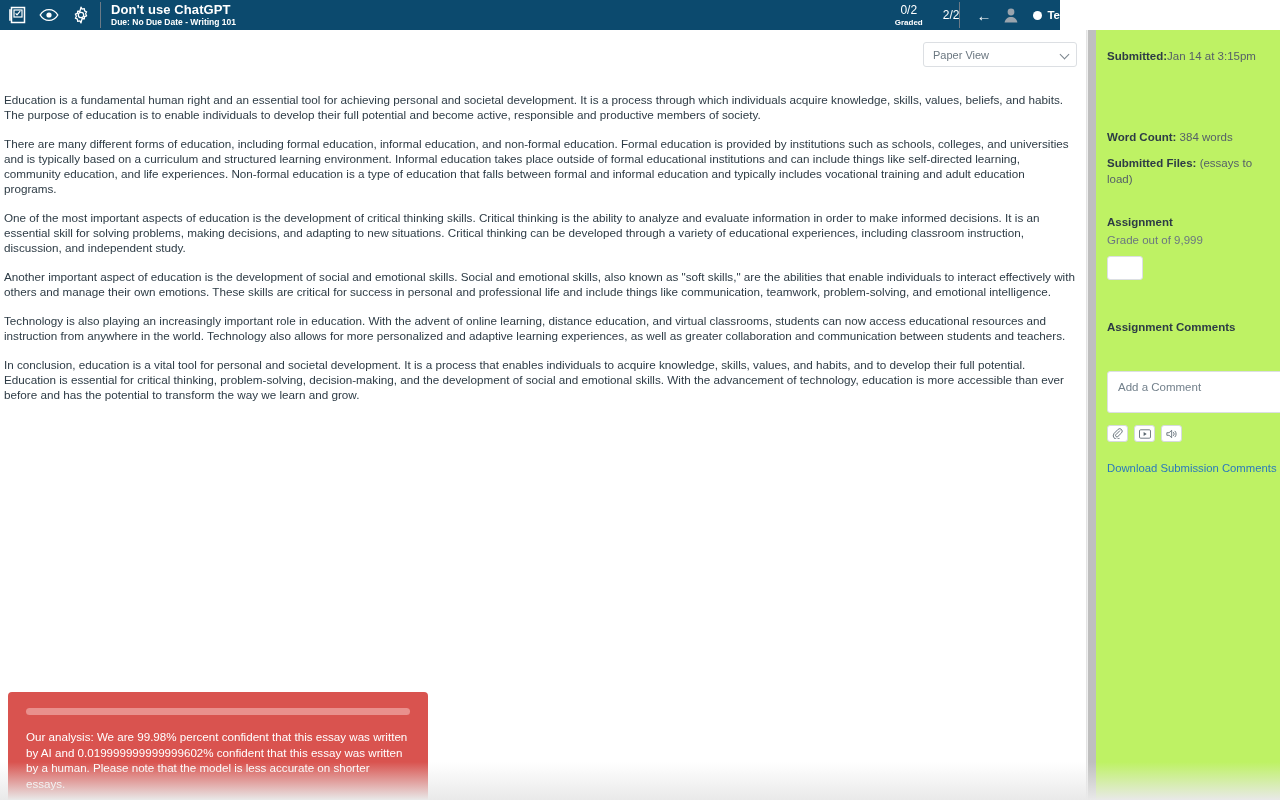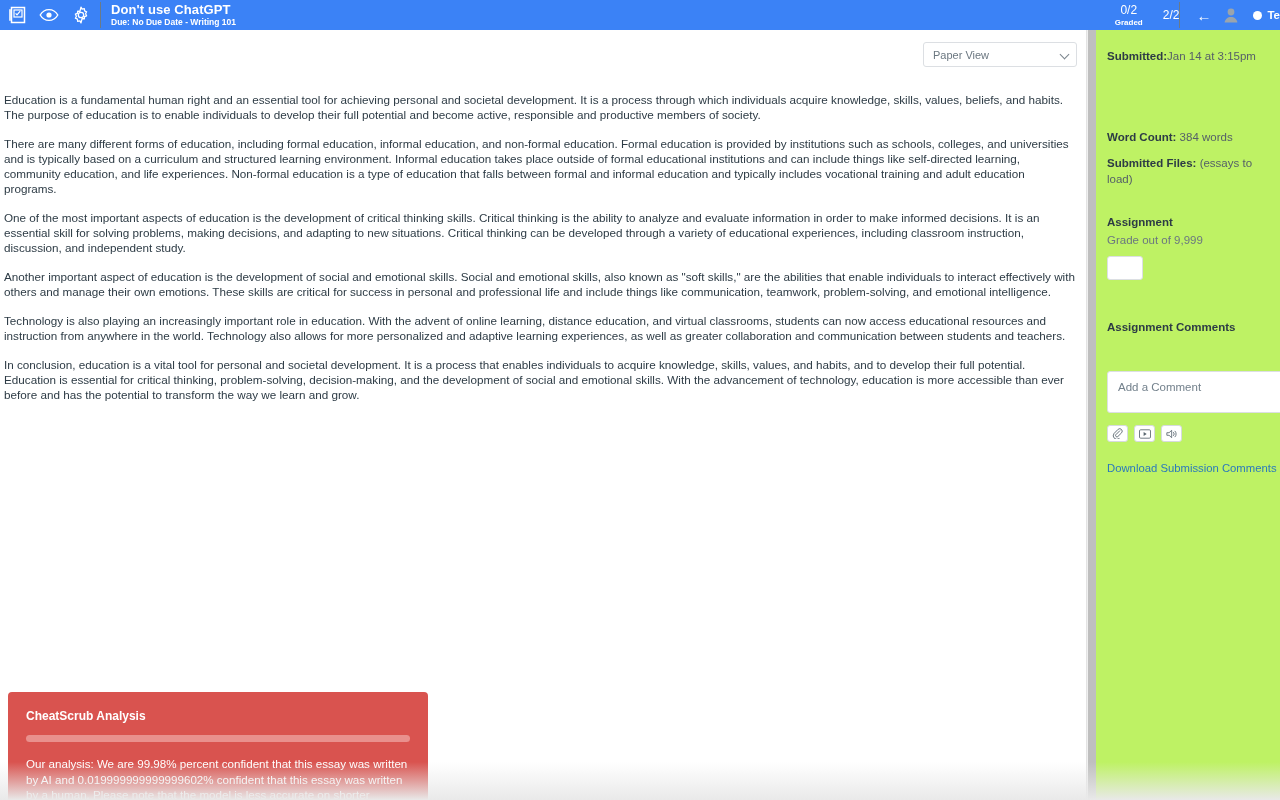--- a/index.html
+++ b/index.html
@@ -6,22 +6,22 @@
   html, body {
     width: 1280px; height: 800px;
     font-family: "Liberation Sans", sans-serif;
     background: #ffffff;
     overflow: hidden;
   }
 
   
   #topbar {
     position: absolute; top: 0; left: 0;
-    width: 1280px; height: 30px;
-    background: #3b82f6;
+    width: 1060px; height: 30px;
+    background: #0c4a6e;
     display: flex; align-items: center;
     color: #ffffff;
   }
   .tb-icons { display: flex; align-items: center; gap: 10px; padding-left: 6px; }
   .tb-icon {
     width: 22px; height: 22px;
     display: flex; align-items: center; justify-content: center;
     color: #ffffff;
   }
   .tb-icon svg { display: block; }
@@ -263,21 +263,20 @@
   <div id="essay">
     <p>Education is a fundamental human right and an essential tool for achieving personal and societal development. It is a process through which individuals acquire knowledge, skills, values, beliefs, and habits. The purpose of education is to enable individuals to develop their full potential and become active, responsible and productive members of society.</p>
     <p>There are many different forms of education, including formal education, informal education, and non-formal education. Formal education is provided by institutions such as schools, colleges, and universities and is typically based on a curriculum and structured learning environment. Informal education takes place outside of formal educational institutions and can include things like self-directed learning, community education, and life experiences. Non-formal education is a type of education that falls between formal and informal education and typically includes vocational training and adult education programs.</p>
     <p>One of the most important aspects of education is the development of critical thinking skills. Critical thinking is the ability to analyze and evaluate information in order to make informed decisions. It is an essential skill for solving problems, making decisions, and adapting to new situations. Critical thinking can be developed through a variety of educational experiences, including classroom instruction, discussion, and independent study.</p>
     <p>Another important aspect of education is the development of social and emotional skills. Social and emotional skills, also known as "soft skills," are the abilities that enable individuals to interact effectively with others and manage their own emotions. These skills are critical for success in personal and professional life and include things like communication, teamwork, problem-solving, and emotional intelligence.</p>
     <p>Technology is also playing an increasingly important role in education. With the advent of online learning, distance education, and virtual classrooms, students can now access educational resources and instruction from anywhere in the world. Technology also allows for more personalized and adaptive learning experiences, as well as greater collaboration and communication between students and teachers.</p>
     <p>In conclusion, education is a vital tool for personal and societal development. It is a process that enables individuals to acquire knowledge, skills, values, and habits, and to develop their full potential. Education is essential for critical thinking, problem-solving, decision-making, and the development of social and emotional skills. With the advancement of technology, education is more accessible than ever before and has the potential to transform the way we learn and grow.</p>
   </div>
 
   <div id="cheatscrub">
-    <div id="cs-title">CheatScrub Analysis</div>
     <div id="cs-bar"></div>
     <div id="cs-body"><span>Our analysis: We are 99.98% percent confident that this essay was written by AI and 0.019999999999999602% confident that this essay was written by a human. Please note that the model is less accurate on shorter essays. </span></div>
   </div>
 </div>
 
 <div id="scroll-track">
   <div id="scroll-thumb"></div>
 </div>
 
 <div id="sidebar">

